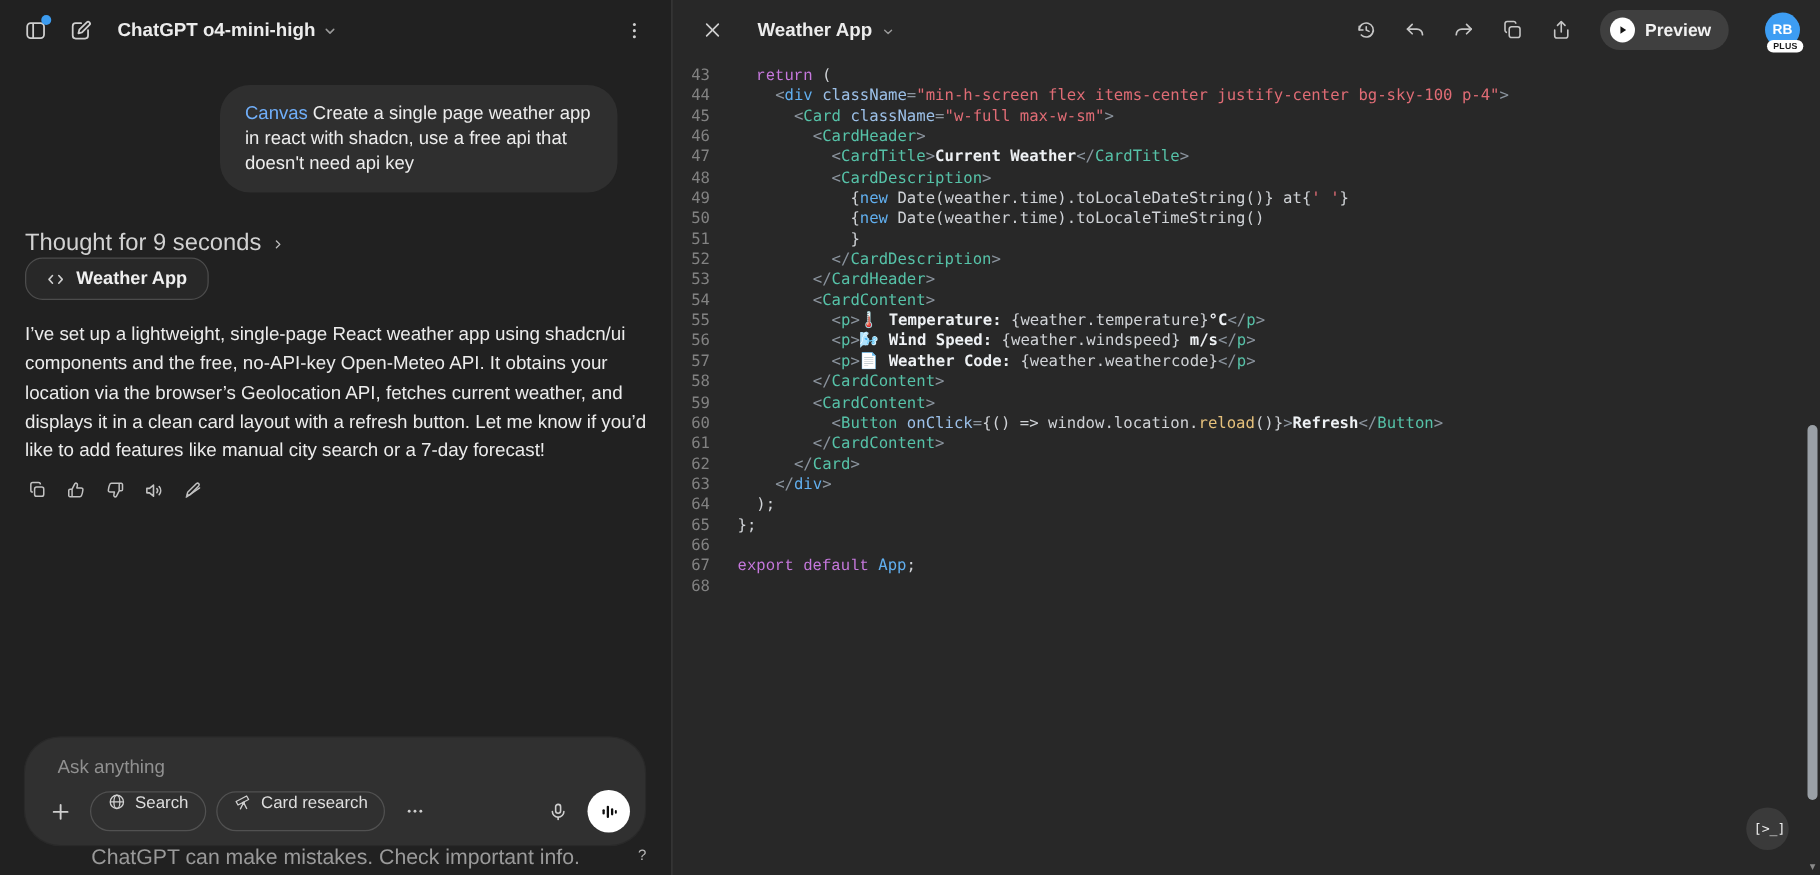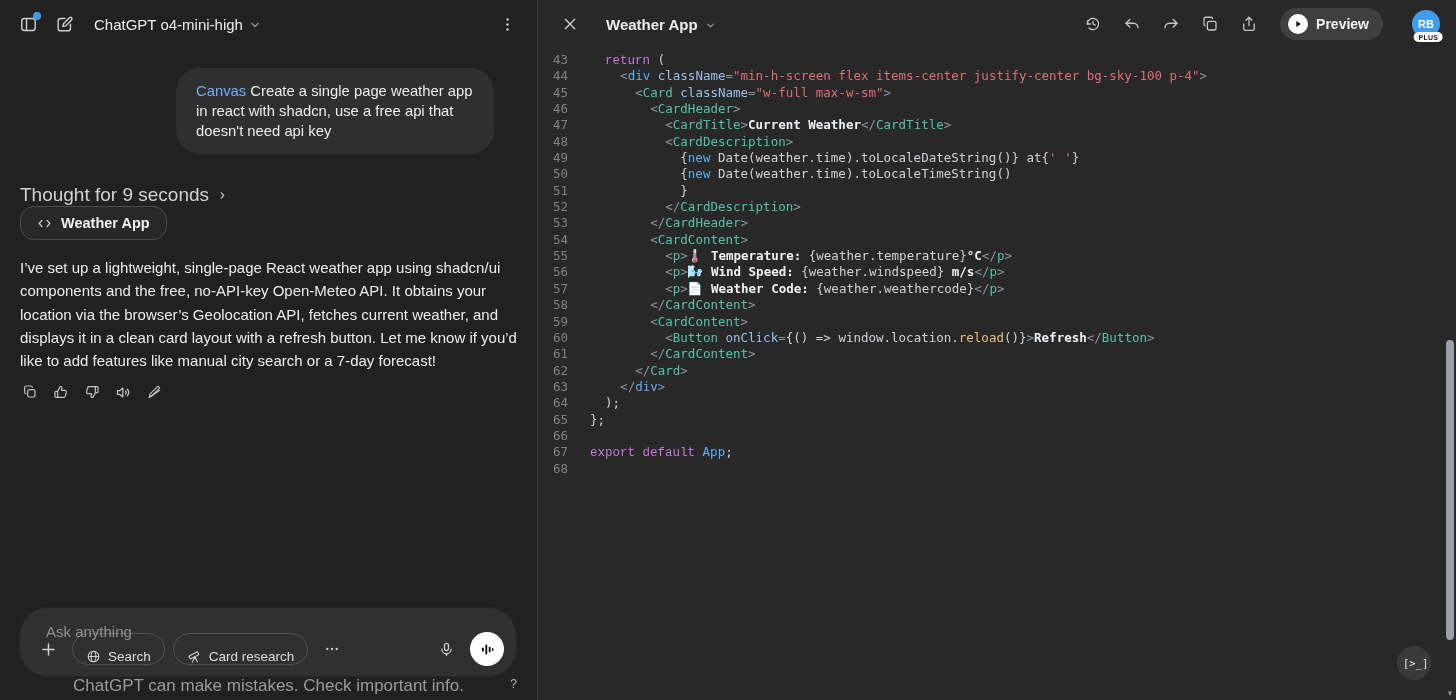--- a/index.html
+++ b/index.html
@@ -10,43 +10,43 @@
     font-family:"Liberation Sans", sans-serif;
   }
   .app { display:flex; width:1456px; height:700px; }
 
   
   .left { position:relative; width:537px; height:700px; background:#212121; flex:none; }
   .chat-header { position:absolute; top:0; left:0; right:0; height:48px; display:flex; align-items:center; padding:0 12px; }
   .icon-btn { width:32px; height:32px; border-radius:8px; display:grid; place-items:center; color:#cfcfcf; cursor:pointer; background:transparent; border:none; padding:0; position:relative; }
   .icon-btn svg { display:block; }
   .blue-dot { position:absolute; top:4px; right:3px; width:8px; height:8px; border-radius:50%; background:#3c9cf0; }
-  .model-select { display:flex; align-items:center; gap:6px; margin-left:14px; font-size:15px; font-weight:400; color:#ececec; cursor:pointer; }
+  .model-select { display:flex; align-items:center; gap:6px; margin-left:14px; font-size:15px; font-weight:700; color:#ececec; cursor:pointer; }
   .model-select .chev { color:#9a9a9a; margin-top:2px; }
   .kebab { position:absolute; right:14px; top:8px; }
 
   .bubble { position:absolute; top:68px; right:43px; width:318px; background:#2f2f2f; border-radius:24px; padding:13px 20px; font-size:14.8px; line-height:20px; color:#ececec; }
   .mention { color:#70aef8; }
 
   .thought { position:absolute; top:184px; left:20px; display:flex; align-items:center; gap:8px; font-size:19px; color:#d2d2d2; cursor:pointer; }
   .thought .chev { color:#bdbdbd; }
 
   .canvas-chip { position:absolute; top:206px; left:20px; height:34px; display:flex; align-items:center; gap:9px; padding:0 16px; border:1px solid #4c4c4c; border-radius:14px; background:#282828; color:#f0f0f0; font-weight:700; font-size:14.5px; cursor:pointer; }
   .canvas-chip .code-glyph { color:#cfcfcf; }
 
   .response { position:absolute; top:256px; left:20px; width:502px; font-size:15px; line-height:23.3px; color:#ececec; }
 
   .msg-actions { position:absolute; top:380px; left:17px; display:flex; gap:5px; }
   .msg-actions .icon-btn { width:26px; height:24px; color:#c2c2c2; }
 
-  .composer { position:absolute; left:20px; bottom:24px; width:496px; height:68px; background:#303030; border-radius:28px; padding:0; box-shadow:0 0 0 1px rgba(255,255,255,0.04); }
+  .composer { position:absolute; left:20px; bottom:24px; width:496px; height:86px; background:#303030; border-radius:28px; padding:0; box-shadow:0 0 0 1px rgba(255,255,255,0.04); }
   .composer-input { position:absolute; top:10px; left:24px; right:24px; height:26px; background:transparent; border:none; outline:none; color:#ececec; font-size:15px; font-family:"Liberation Sans", sans-serif; }
   .composer-input::placeholder { color:#909090; }
   .composer-row { position:absolute; left:12px; right:12px; bottom:10px; display:flex; align-items:center; gap:8px; }
-  .pill { display:flex; align-items:flex-end; gap:7px; height:32px; padding:0 13px; border:1px solid rgba(255,255,255,0.16); border-radius:999px; background:transparent; color:#dedede; font-size:13.5px; font-family:"Liberation Sans", sans-serif; cursor:pointer; }
+  .pill { display:flex; align-items:flex-start; gap:7px; height:32px; padding:0 13px; border:1px solid rgba(255,255,255,0.16); border-radius:999px; background:transparent; color:#dedede; font-size:13.5px; font-family:"Liberation Sans", sans-serif; cursor:pointer; }
   .pill svg { color:#cfcfcf; }
   .spacer { flex:1; }
   .voice-btn { width:34px; height:34px; border-radius:50%; background:#ffffff; color:#0d0d0d; display:grid; place-items:center; border:none; cursor:pointer; }
 
   .disclaimer { position:absolute; bottom:4px; left:0; width:100%; text-align:center; font-size:17px; color:#9a9a9a; }
   .help-btn { position:absolute; right:14px; bottom:8px; font-size:12px; color:#b5b5b5; background:none; border:none; cursor:pointer; font-family:"Liberation Sans", sans-serif; }
 
   
   .right { position:relative; flex:1; height:700px; background:#282828; border-left:1px solid #3a3a3a; }
   .canvas-header { position:absolute; top:0; left:0; right:0; height:48px; display:flex; align-items:center; padding:0 16px; gap:10px; }

